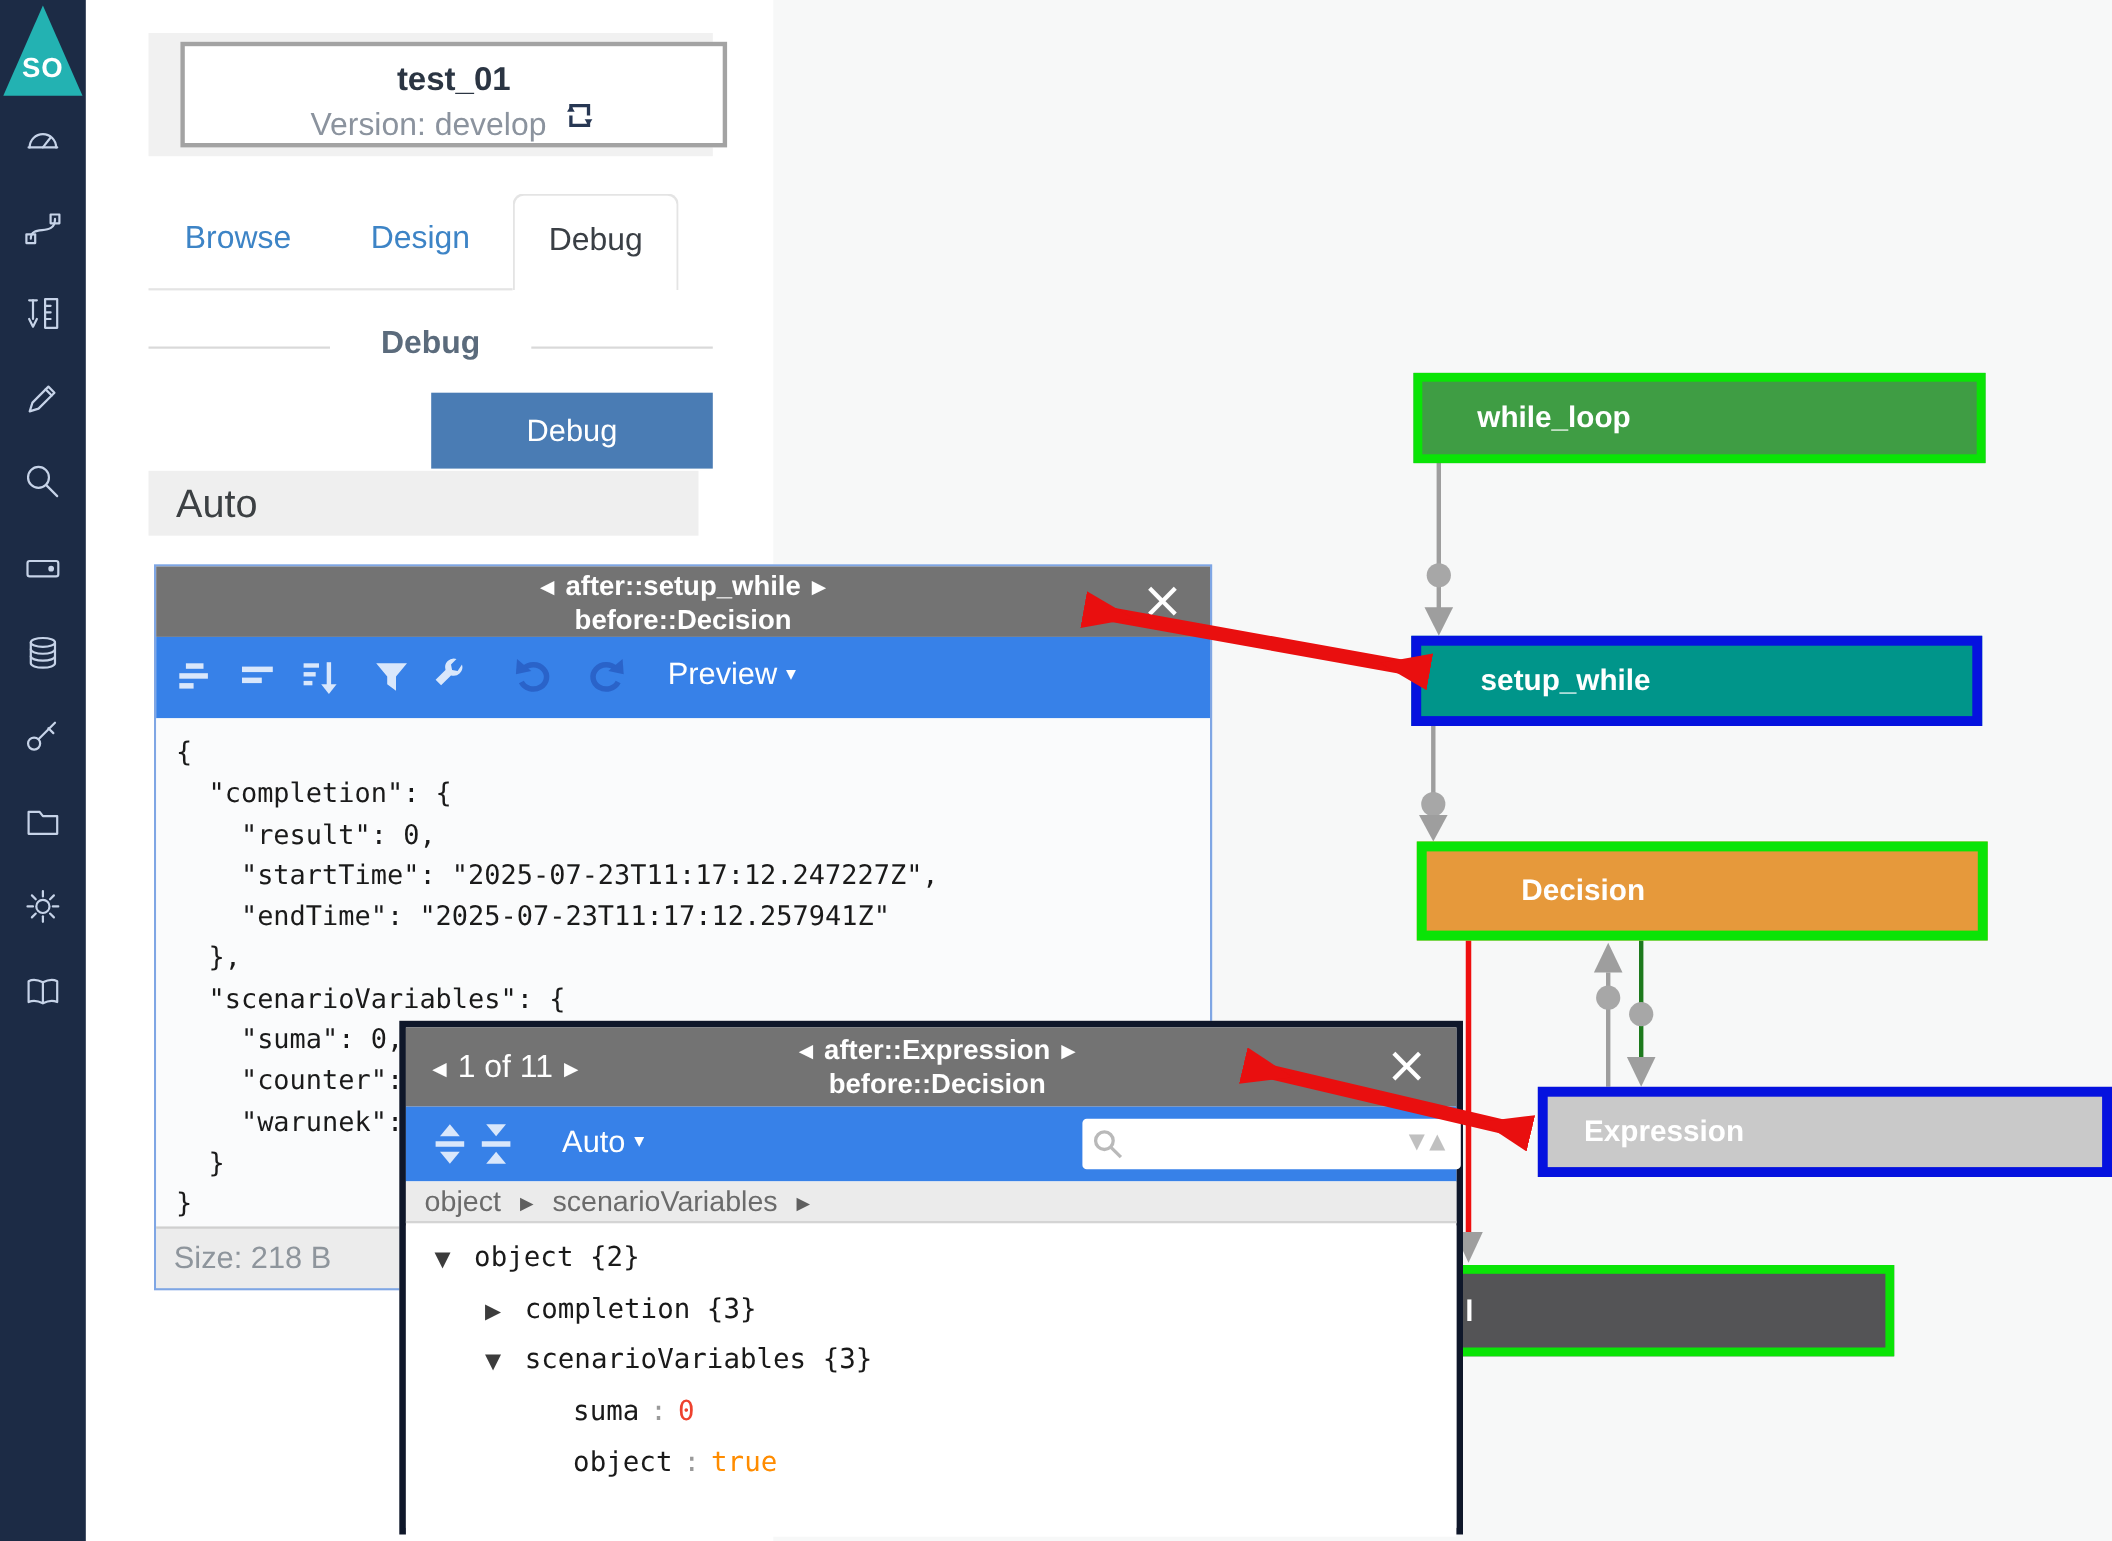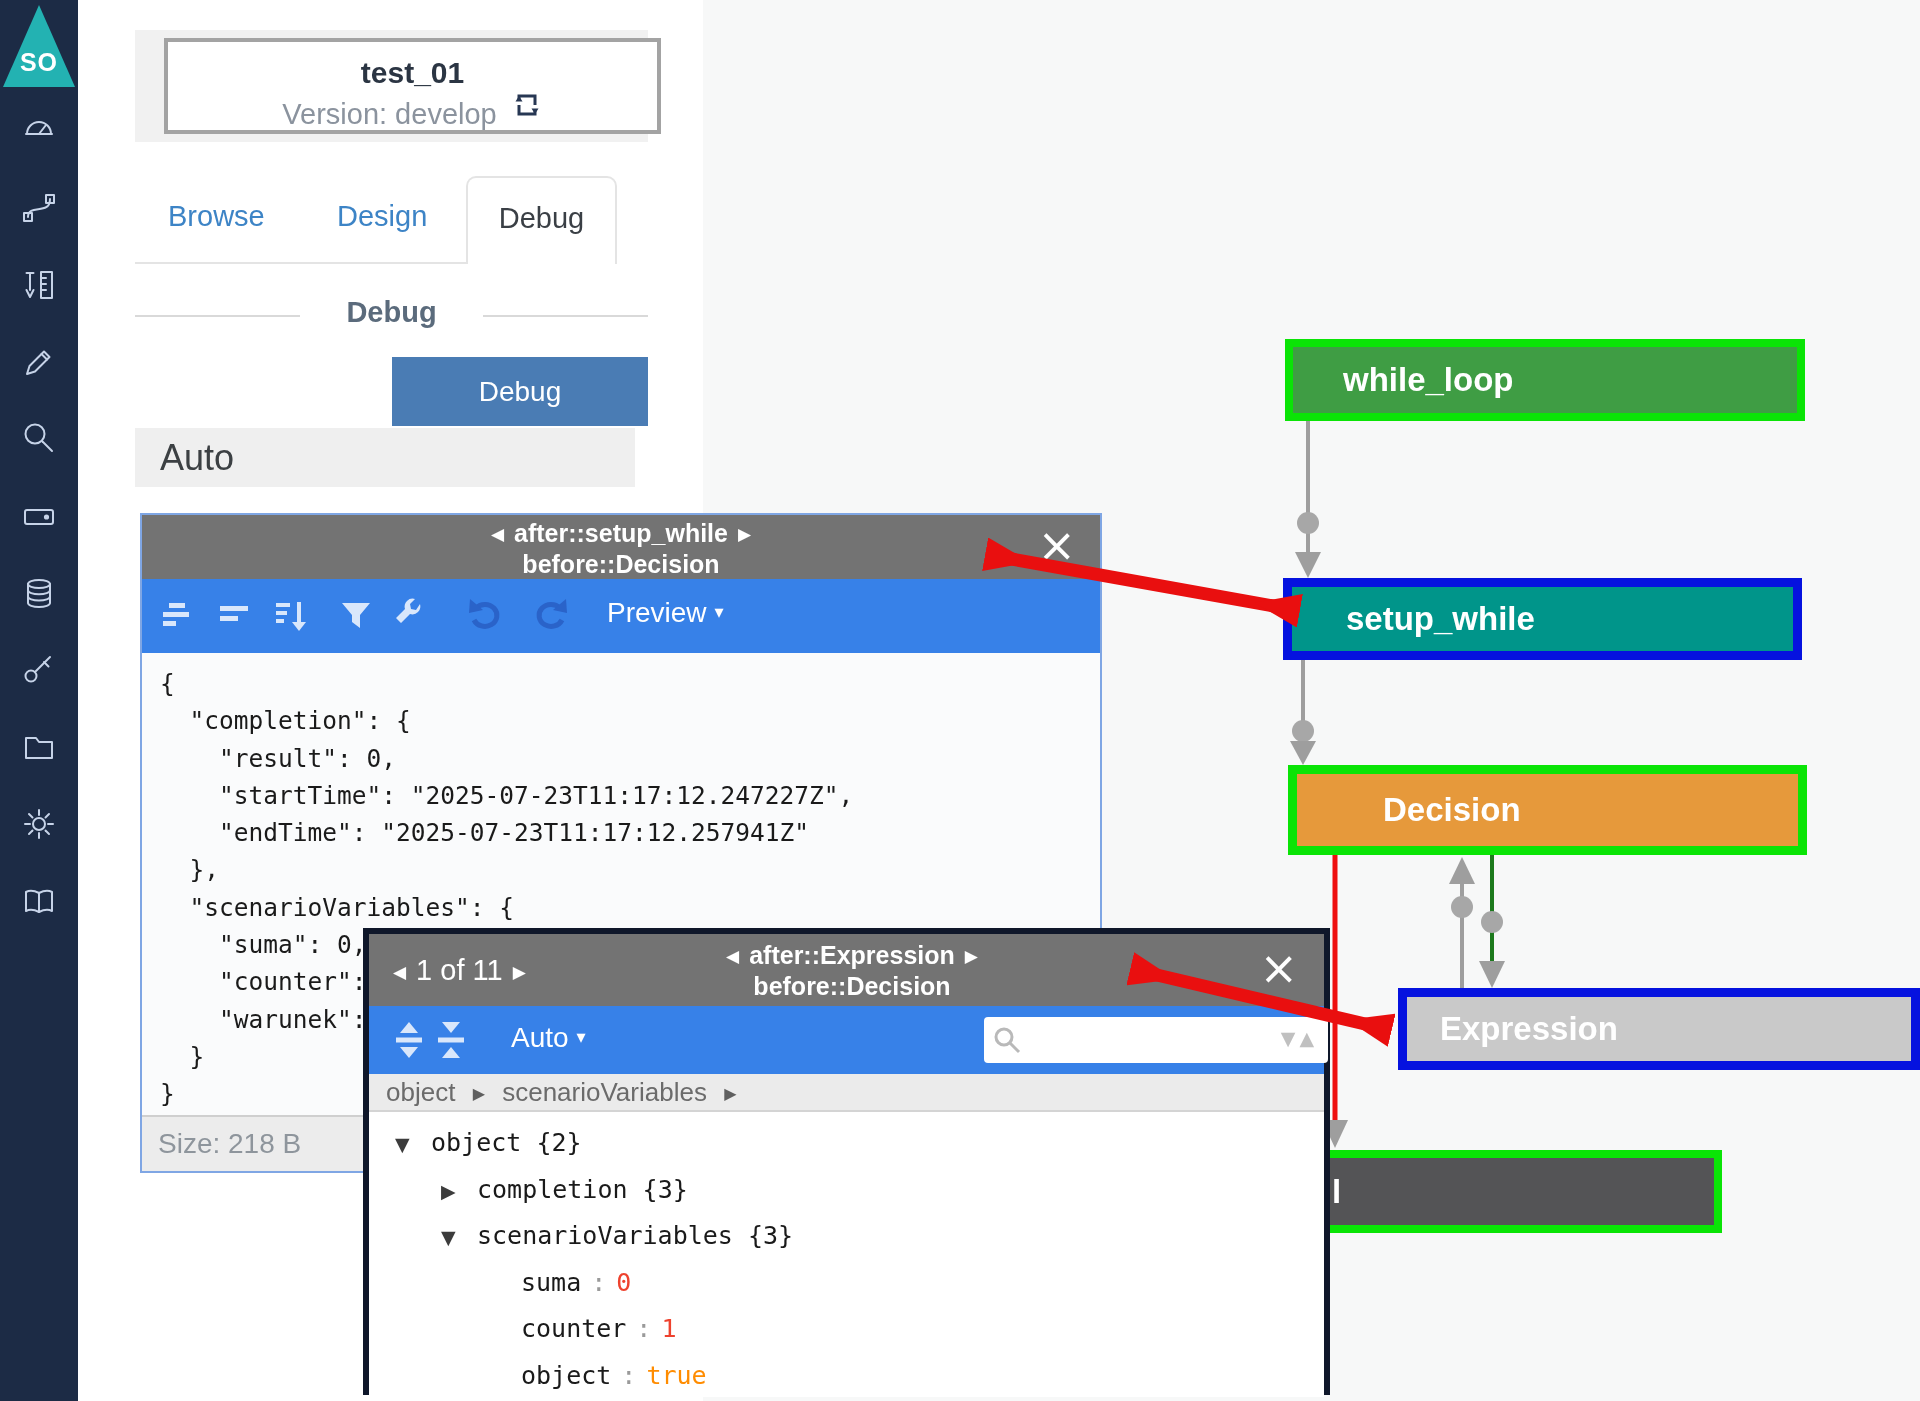--- a/index.html
+++ b/index.html
@@ -88,21 +88,21 @@
   .crumb-link { cursor:pointer; }
   .tree-area { position:absolute; left:0; top:180px; width:100%; height:283px; background:#fff; padding-top:6px; overflow:hidden; }
   .tree-row { position:relative; height:46.5px; font-family:"DejaVu Sans Mono", monospace; font-size:25px; color:#1a1a1a; line-height:46.5px; }
   .tgl { display:inline-block; width:36px; text-align:left; color:#3c3c3c; font-size:19px; cursor:pointer; font-family:"DejaVu Sans","Liberation Sans",sans-serif; }
   .ind1 { padding-left:72px; } .ind0 { padding-left:26px; } .ind2 { padding-left:152px; }
   .kv-sep { color:#9a9a9a; padding:0 10px; }
   .val-num { color:#ee422e; } .val-bool { color:#ff8c00; }
 
   
   .node { z-index:2; cursor:pointer; }
-  .node .lbl { position:absolute; top:50%; transform:translateY(-50%); color:#fff; font-weight:bold; font-size:33px; }
+  .node .lbl { position:absolute; top:50%; transform:translateY(-50%); color:#fff; font-weight:bold; font-size:27px; }
   .node-while  { left:1285px; top:339px;  width:520px; height:82px; border:8px solid #0ae406; background:#3f9d44; }
   .node-setup  { left:1283px; top:578px;  width:519px; height:82px; border:9px solid #0512df; background:#00958a; }
   .node-dec    { left:1288px; top:765px;  width:519px; height:90px; border:9px solid #0ae406; background:#e6993b; }
   .node-expr   { left:1398px; top:988px;  width:522px; height:82px; border:9px solid #0512df; background:#c9c9c9; }
   .node-dark   { left:1250px; top:1150px; width:472px; height:83px; border:8px solid #0ae406; background:#545456; }
 
   svg.layer { position:absolute; left:0; top:0; width:1920px; height:1401px; pointer-events:none; }
   .conn-layer { z-index:1; }
   .anno-layer { z-index:40; }
 </style>
@@ -416,23 +416,20 @@
     <div class="tree-row ind1">
       <span class="tgl">▶</span><span>completion</span>&nbsp;<span>{3}</span>
     </div>
     <div class="tree-row ind1">
       <span class="tgl">▼</span><span>scenarioVariables</span>&nbsp;<span>{3}</span>
     </div>
     <div class="tree-row ind2">
       <span>suma</span><span class="kv-sep">:</span><span class="val-num">0</span>
     </div>
     <div class="tree-row ind2">
-      <span>counter</span><span class="kv-sep">:</span><span class="val-num">1</span>
-    </div>
-    <div class="tree-row ind2">
       <span>object</span><span class="kv-sep">:</span><span class="val-bool">true</span>
     </div>
   </div>
 </div>
 
 <svg class="layer anno-layer">
   <defs>
     <marker id="rh" markerUnits="userSpaceOnUse" markerWidth="46" markerHeight="34" refX="36" refY="17" orient="auto-start-reverse">
       <polygon points="0,17 46,0 46,34" fill="#e90f0f"></polygon>
     </marker>

